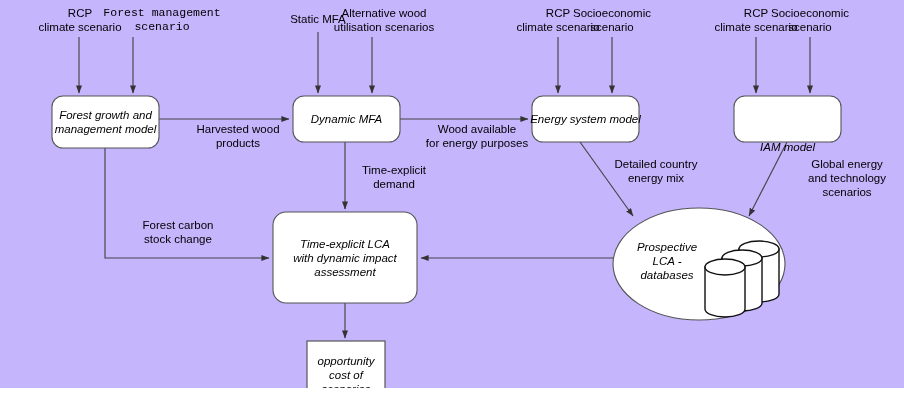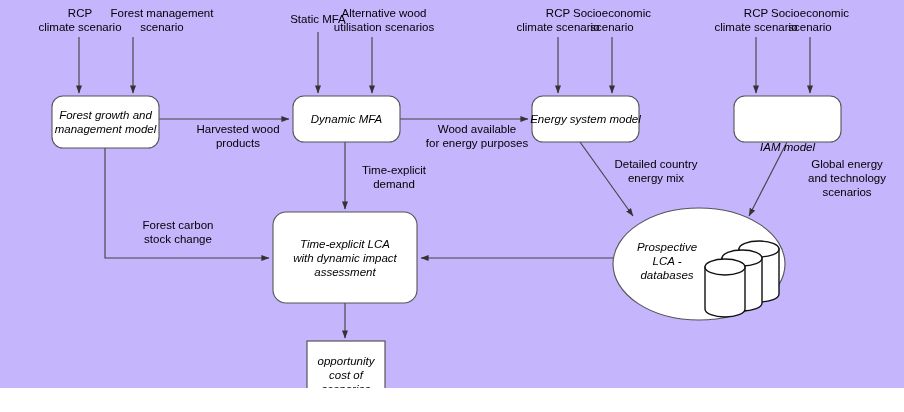--- a/index.html
+++ b/index.html
@@ -134,21 +134,21 @@
       <path class="cyl-body" d="M722,258 L722,303 A20,8 0 0 0 762,303 L762,258 Z"></path>
       <ellipse class="cyl-top" cx="742" cy="258" rx="20" ry="8"></ellipse>
 
       <path class="cyl-body" d="M705,267 L705,309 A20,8 0 0 0 745,309 L745,267 Z"></path>
       <ellipse class="cyl-top" cx="725" cy="267" rx="20" ry="8"></ellipse>
     </g>
   </svg>
 
   <div class="lbl" style="left:22px; top:6px; width:116px;">RCP
 climate scenario</div>
-  <div class="lbl" style="left:92px; top:6px; width:140px;">Forest management
+  <div class="lbl" style="left:92px; top:6px; width:140px;font-family:Liberation Mono, monospace;">Forest management
 scenario</div>
   <div class="lbl" style="left:276px; top:12px; width:84px;">Static MFA</div>
   <div class="lbl" style="left:316px; top:6px; width:136px;">Alternative wood
 utilisation scenarios</div>
   <div class="lbl" style="left:500px; top:6px; width:116px;">RCP
 climate scenario</div>
   <div class="lbl" style="left:554px; top:6px; width:116px;">Socioeconomic
 scenario</div>
   <div class="lbl" style="left:698px; top:6px; width:116px;">RCP
 climate scenario</div>

